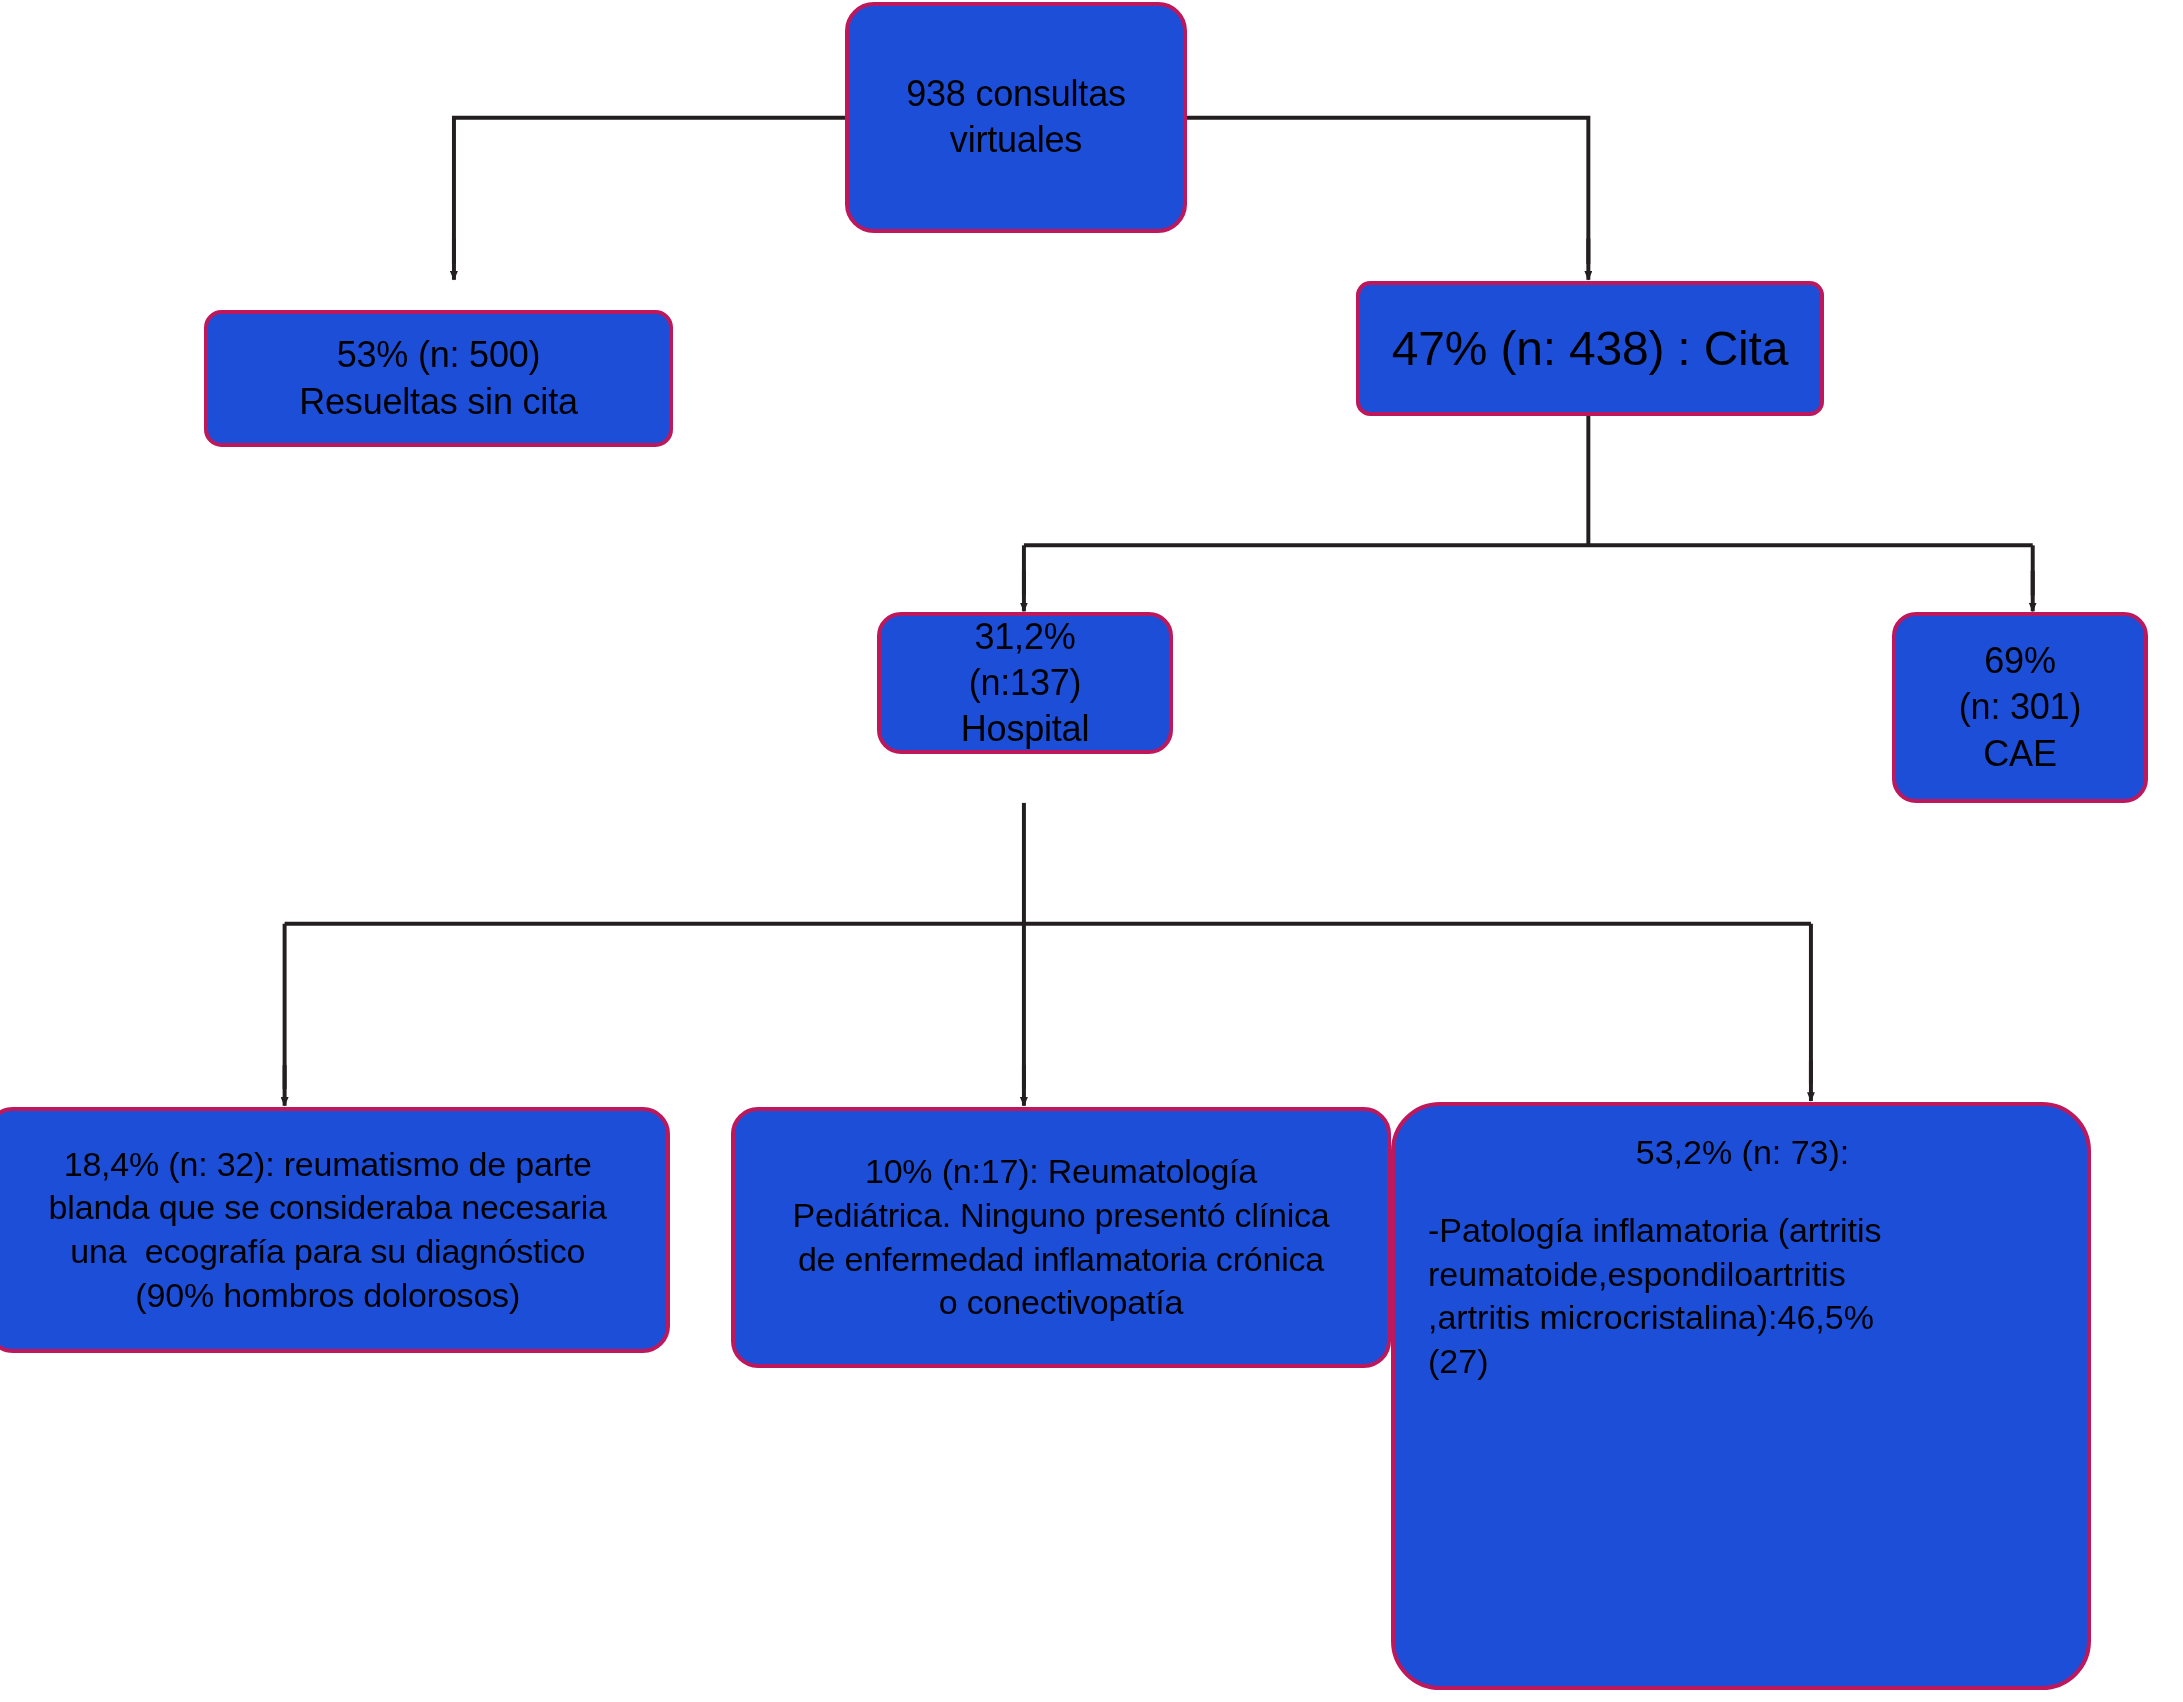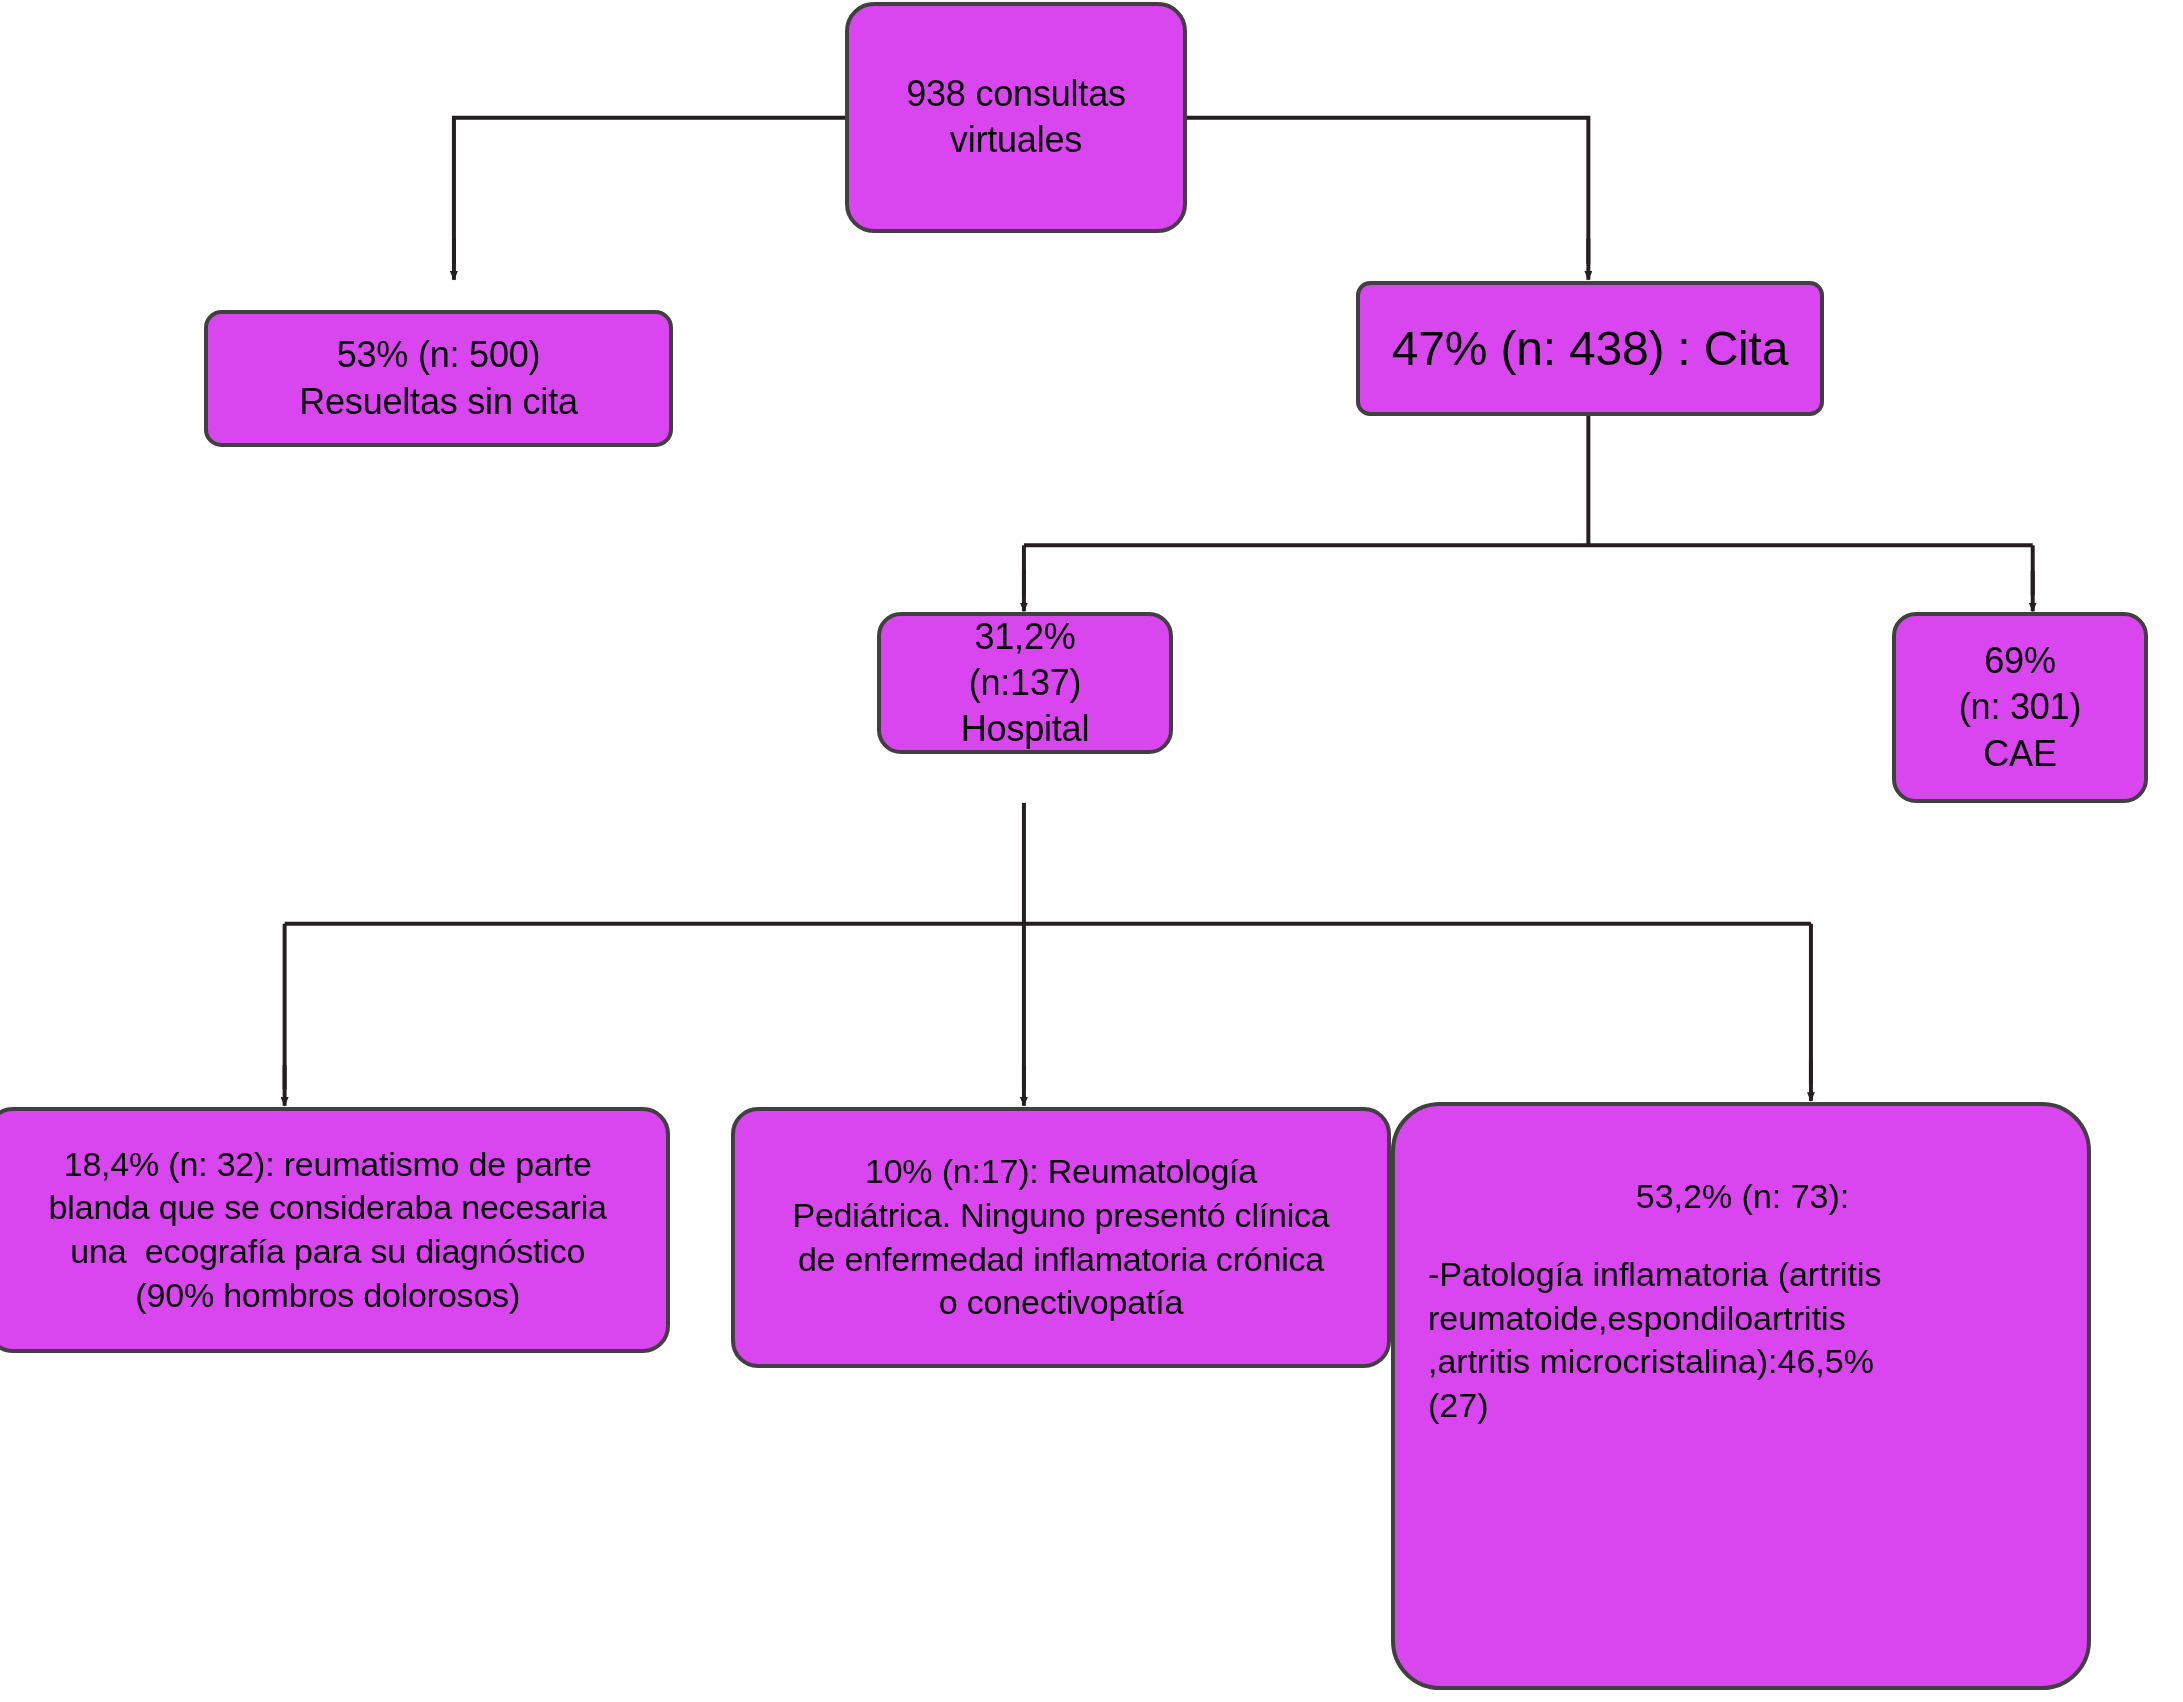--- a/index.html
+++ b/index.html
@@ -22,22 +22,22 @@
     position: absolute;
     left: 0;
     top: 0;
     width: 2183px;
     height: 1702px;
     pointer-events: none;
   }
   .node {
     position: absolute;
     box-sizing: border-box;
-    background: #d946ef;
-    border: 4px solid #404040;
+    background: #1d4ed8;
+    border: 4px solid #be185d;
     display: flex;
     align-items: center;
     justify-content: center;
     text-align: center;
     z-index: 2;
   }
   .node .txt {
     white-space: pre-wrap;
     line-height: 1.28;
     letter-spacing: -0.2px;
@@ -92,21 +92,20 @@
     width: 700px; height: 588px;
     border-radius: 49px;
     font-size: 34px;
     align-items: flex-start;
     justify-content: flex-start;
   }
   #node-patologia .inner {
     width: 100%;
     padding: 27px 30px 0 33px;
     box-sizing: border-box;
-    margin-top: 44px;
   }
   #node-patologia .head {
     text-align: center;
     display: block;
     margin-bottom: 37px;
   }
   #node-patologia .blk {
     text-align: left;
     display: block;
     white-space: pre-wrap;

